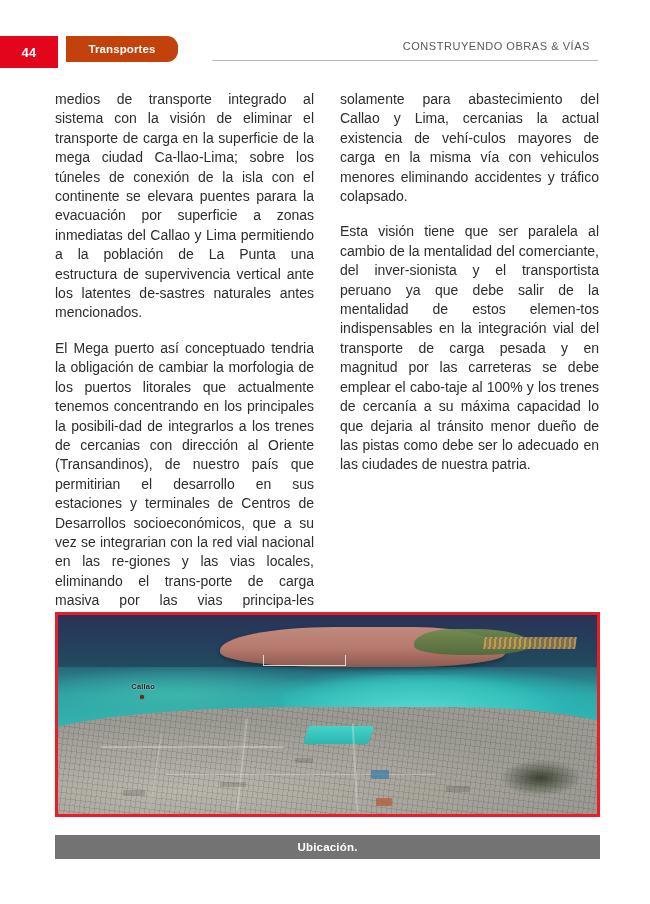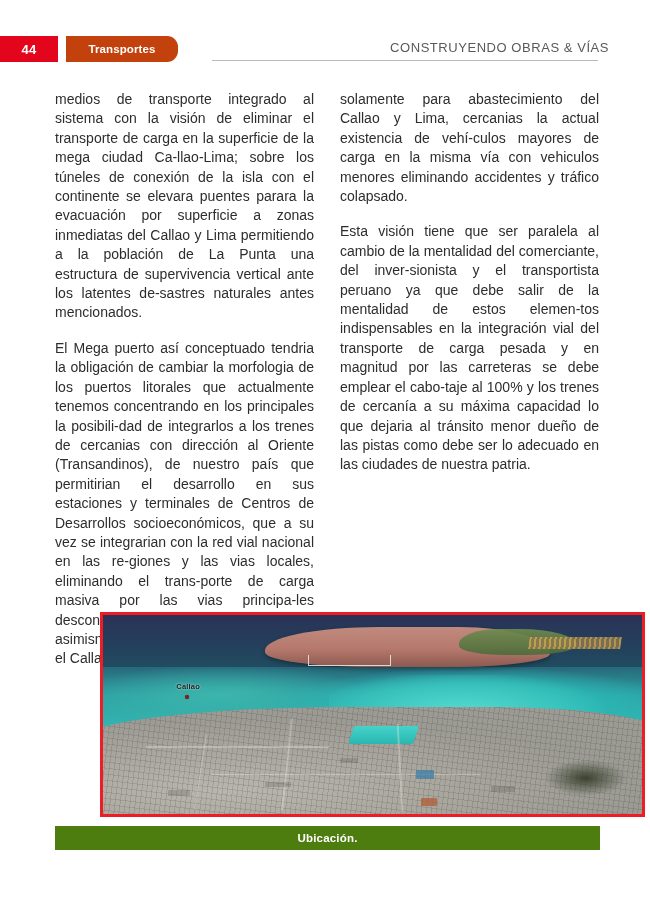--- a/index.html
+++ b/index.html
@@ -21,21 +21,21 @@
     left: 0;
     top: 36px;
     width: 650px;
     height: 26px;
   }
   .folio-badge {
     position: absolute;
     left: 0;
     top: 0;
     width: 58px;
-    height: 26px;
+    height: 32px;
     background: #e3051b;
     color: #ffffff;
     font-size: 13px;
     font-weight: bold;
     letter-spacing: .2px;
     display: flex;
     align-items: center;
     justify-content: center;
   }
   .section-tab {
@@ -49,23 +49,23 @@
     color: #ffffff;
     font-size: 11.5px;
     font-weight: bold;
     display: flex;
     align-items: center;
     justify-content: center;
     letter-spacing: .1px;
   }
   .running-head {
     position: absolute;
-    right: 41px;
+    right: 60px;
     top: 4px;
-    font-size: 13px;
+    font-size: 11px;
     color: #58595b;
     letter-spacing: .55px;
     white-space: nowrap;
   }
   .head-rule {
     position: absolute;
     left: 212px;
     right: 52px;
     top: 24px;
     height: 1px;
@@ -102,21 +102,20 @@
     top: 612px;
     width: 545px;
   }
   .figure-frame {
     position: relative;
     width: 539px;
     height: 199px;
     border: 3px solid #ee1c25;
     overflow: hidden;
     background: #3b82f6;
-    margin-left: 45px;
   }
   .photo {
     position: absolute;
     inset: 0;
     overflow: hidden;
   }
   
   .layer-sky {
     position: absolute;
     left: 0; top: 0; width: 100%; height: 34%;
@@ -248,24 +247,24 @@
     left: 15.3%;
     top: 40%;
     width: 4px;
     height: 4px;
     border-radius: 50%;
     background: #8e1b18;
     box-shadow: 0 0 1px rgba(0,0,0,.7);
   }
 
   .figure-caption {
-    margin-top: 9px;
+    margin-top: 18px;
     width: 545px;
     height: 24px;
-    background: #4d7c0f;
+    background: #737373;
     color: #ffffff;
     font-size: 11.5px;
     font-weight: bold;
     display: flex;
     align-items: center;
     justify-content: center;
     letter-spacing: .2px;
   }
 </style>
 </head>

